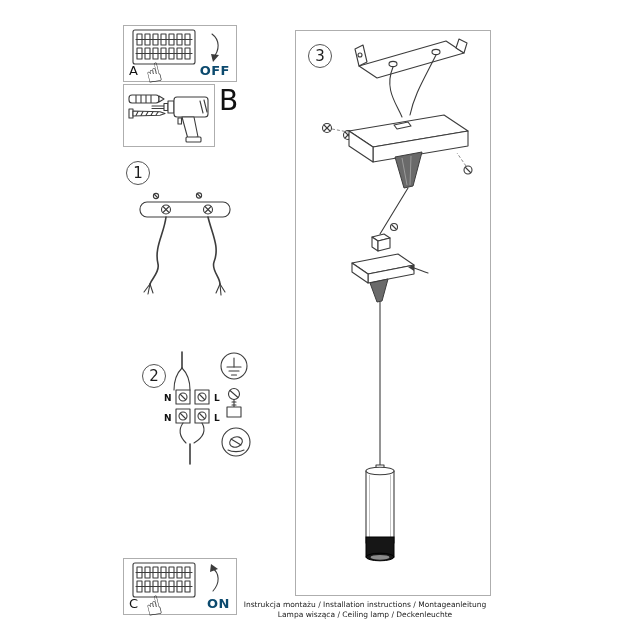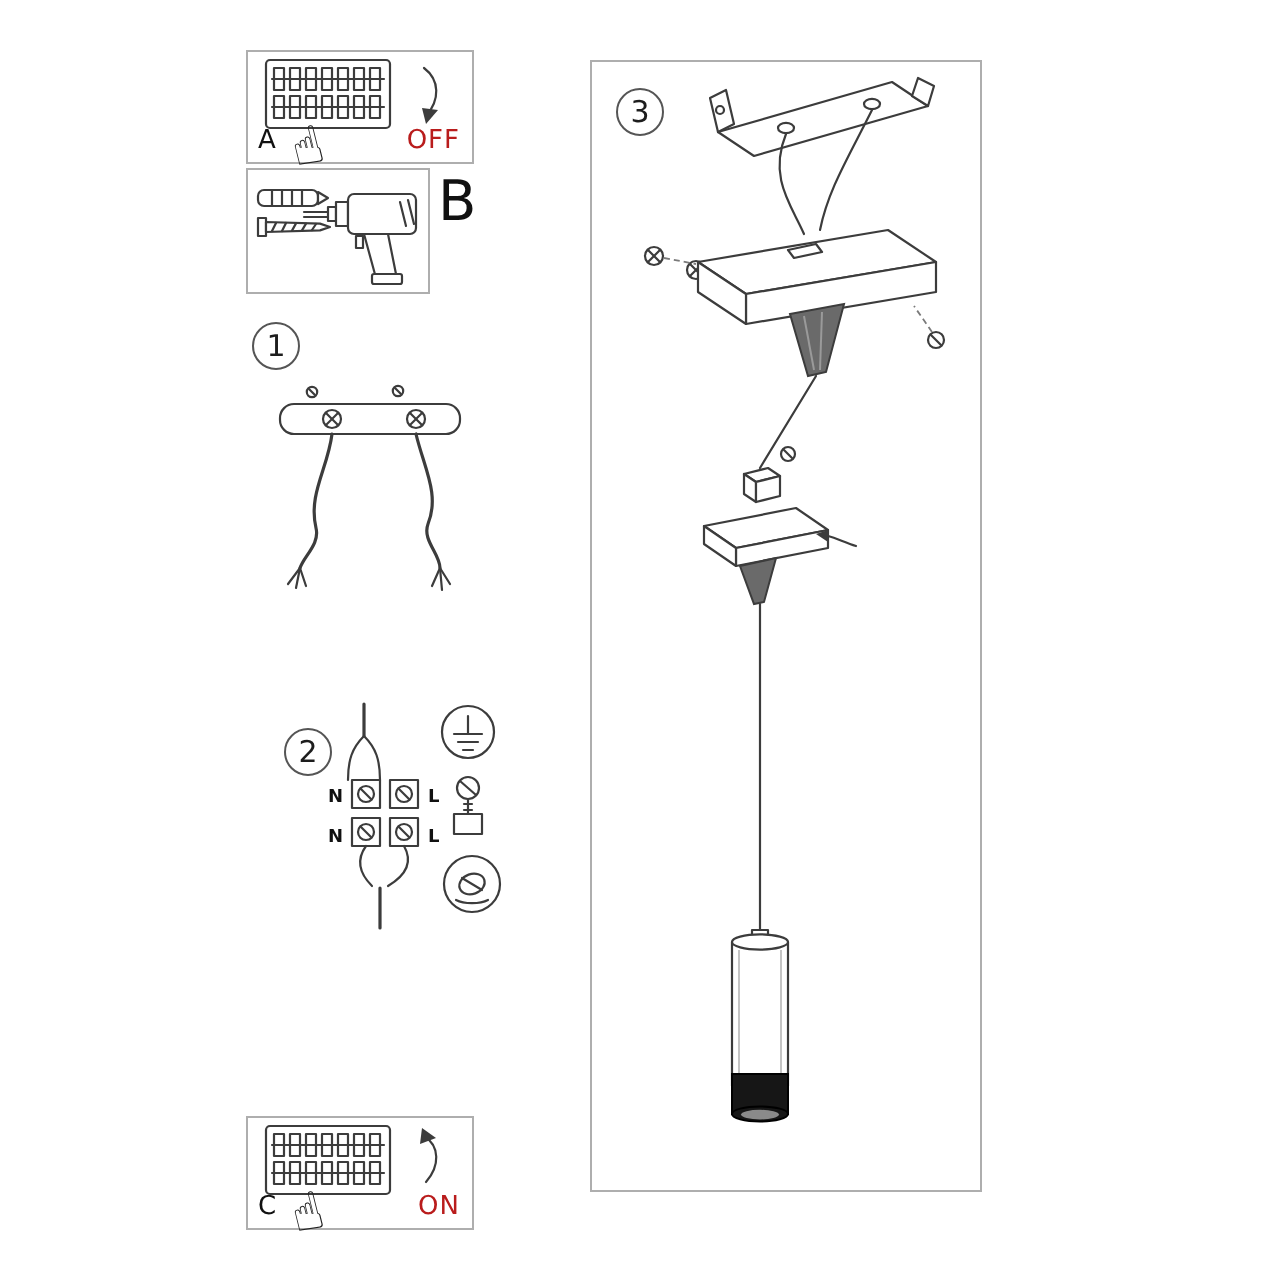--- a/index.html
+++ b/index.html
@@ -2,21 +2,21 @@
 <html><head>
 <meta charset="utf-8">
 <style>
   * { margin:0; padding:0; box-sizing:border-box; }
   html,body { width:640px; height:640px; background:#fff; font-family:"DejaVu Sans","Liberation Sans",sans-serif; }
   .page { position:relative; width:640px; height:640px; background:#ffffff; overflow:hidden; }
   .box { position:absolute; border:1px solid #aeaeae; background:#fff; }
   .num-circle { position:absolute; width:24px; height:24px; border:1.4px solid #555; border-radius:50%;
                 display:flex; align-items:center; justify-content:center; font-size:15px; color:#1d1d1d; background:#fff; }
   .corner-letter { position:absolute; left:5px; bottom:3px; font-size:13px; color:#111; }
-  .state-label { position:absolute; right:6px; bottom:3px; font-size:13px; font-weight:400; color:#b91c1c; letter-spacing:.5px; }
+  .state-label { position:absolute; right:6px; bottom:3px; font-size:13px; font-weight:700; color:#0c4a6e; letter-spacing:.5px; }
   .big-letter { position:absolute; left:219px; top:84px; font-size:28px; color:#111; }
   .footer { position:absolute; left:238px; top:600px; width:254px; text-align:center; font-size:7.5px; line-height:10px; color:#222; }
   svg { display:block; position:absolute; left:0; top:0; }
   .ln { stroke:#3c3c3c; stroke-width:1.1; fill:none; stroke-linecap:round; stroke-linejoin:round; }
   .lnf { stroke:#3c3c3c; stroke-width:1.1; fill:#ffffff; stroke-linejoin:round; }
   .thick { stroke-width:1.6; }
   .dash { stroke:#7a7a7a; stroke-width:0.9; stroke-dasharray:3 2; fill:none; }
   .shade { fill:#6a6a6a; stroke:#3c3c3c; stroke-width:1; }
   .darkfill { fill:#161616; stroke:#000; stroke-width:1; }
   .svglabel { font-size:9px; font-weight:600; fill:#111; font-family:"DejaVu Sans",sans-serif; }
@@ -275,14 +275,18 @@
         <rect class="darkfill" x="70" y="506" width="28" height="20"></rect>
         <ellipse class="darkfill" cx="84" cy="526" rx="14" ry="3.8"></ellipse>
         <ellipse cx="84" cy="526.3" rx="9.5" ry="2.4" fill="#8a8a8a"></ellipse>
       </g>
     </svg>
     <div class="num-circle" style="left:12px;top:13px;">
         <span>3</span>
       </div>
   </div>
 
+  <div class="footer">
+    <div>Instrukcja montażu / Installation instructions / Montageanleitung</div>
+    <div>Lampa wisząca / Ceiling lamp / Deckenleuchte</div>
+  </div>
 
 </div>
 
 </body></html>

